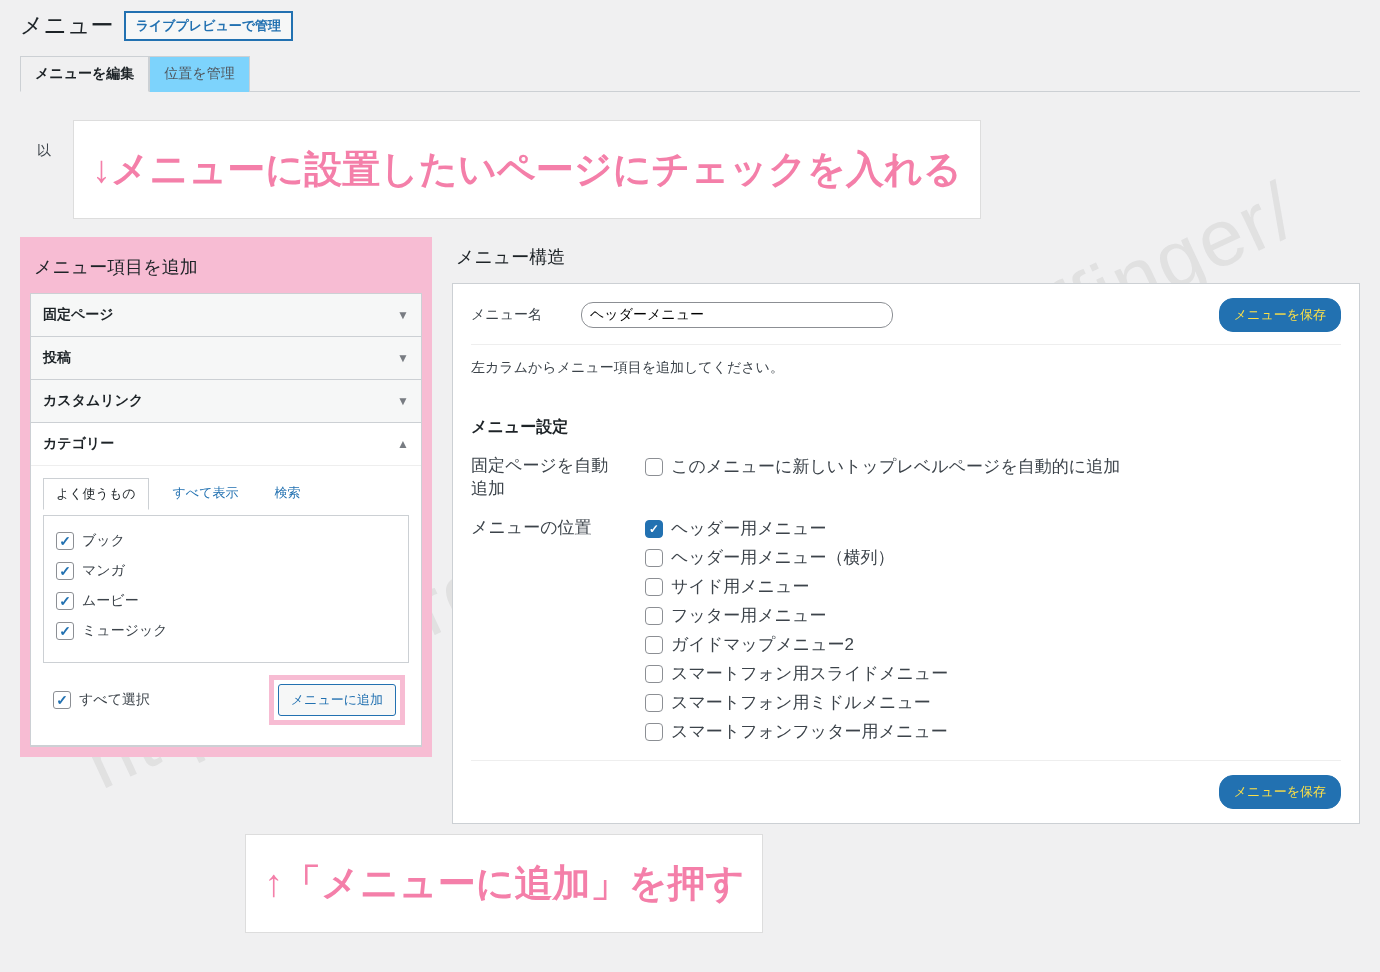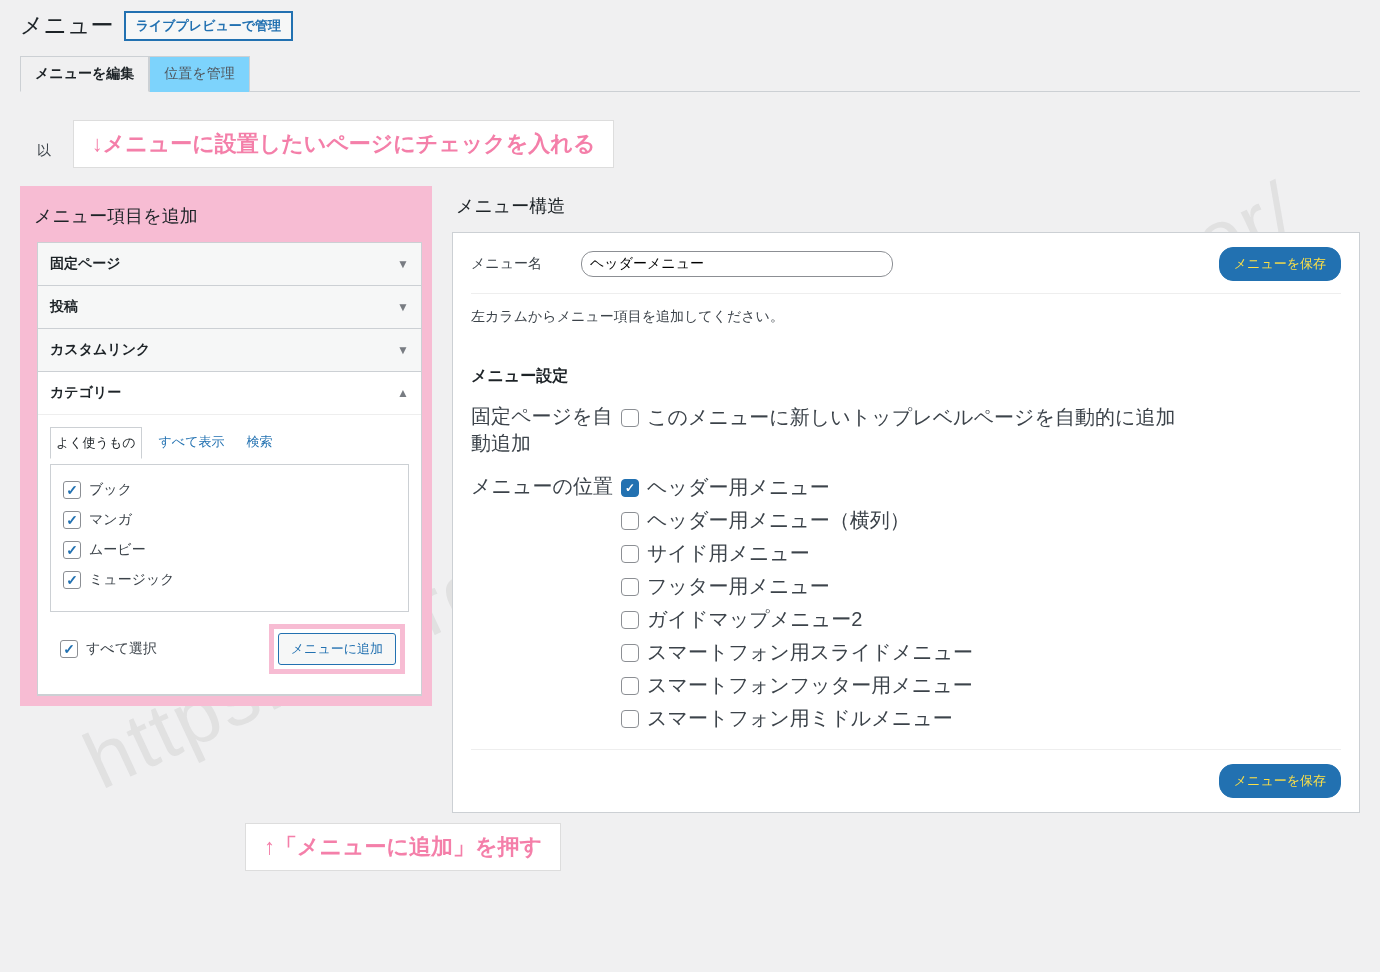--- a/index.html
+++ b/index.html
@@ -65,22 +65,22 @@
 .tab.active {
   background: #f0f0f1;
   border-bottom: 1px solid #f0f0f1;
   color: #1d2327;
   font-weight: 600;
 }
 
 .annotation {
   background: #fff;
   border: 1px solid #ddd;
-  padding: 8px 18px;
-  font-size: 22px;
+  padding: 23px 18px;
+  font-size: 38px;
   font-weight: 700;
   color: #f47fa9;
   text-shadow: -1px -1px 0 #fff, 1px -1px 0 #fff, -1px 1px 0 #fff, 1px 1px 0 #fff;
   display: inline-block;
 }
 .annotation-row1 {
   margin: 28px 0 18px 35px;
 }
 .annotation-row2 {
   margin-top: 10px;
@@ -100,21 +100,20 @@
   border: 8px solid #f7bcd3;
   background: #f7bcd3;
   padding: 2px;
 }
 
 h2 { font-size: 18px; font-weight: 400; color: #1d2327; margin: 8px 0 14px 4px; }
 
 .accordion {
   background: #fff;
   border: 1px solid #ccd0d4;
-  margin-left: 7px;
 }
 .acc-head {
   padding: 12px 12px;
   border-bottom: 1px solid #ccd0d4;
   background: #f6f7f7;
   display: flex;
   justify-content: space-between;
   align-items: center;
   cursor: pointer;
   font-weight: 600;
@@ -129,21 +128,21 @@
   border-bottom: 1px solid #ccd0d4;
 }
 
 .subtabs {
   display: flex;
   gap: 12px;
   margin-bottom: 6px;
   font-size: 13px;
 }
 .subtab {
-  padding: 6px 5px;
+  padding: 6px 12px;
   color: #2271b1;
   cursor: pointer;
 }
 .subtab.active {
   border: 1px solid #ccd0d4;
   border-bottom: 1px solid #fff;
   color: #1d2327;
   margin-bottom: -1px;
 }
 
@@ -234,22 +233,23 @@
   margin-bottom: 14px;
 }
 
 .note { font-size: 14px; color: #3c434a; margin-bottom: 40px; }
 
 h3 { font-size: 16px; font-weight: 600; color: #1d2327; margin: 20px 0 14px 0; }
 
 .setting-row {
   display: flex;
   align-items: flex-start;
+  gap: 24px;
   margin-bottom: 14px;
-  font-size: 20px;
+  font-size: 17px;
 }
 .setting-label { width: 150px; flex-shrink: 0; padding-top: 2px; }
 .setting-options { flex: 1; }
 .opt-row {
   display: flex;
   align-items: center;
   gap: 8px;
   padding: 3px 0;
 }
 .cbx-sm {
@@ -409,25 +409,25 @@
             <div class="opt-row">
               <span class="cbx-sm"></span>
               <span>ガイドマップメニュー2</span>
             </div>
             <div class="opt-row">
               <span class="cbx-sm"></span>
               <span>スマートフォン用スライドメニュー</span>
             </div>
             <div class="opt-row">
               <span class="cbx-sm"></span>
+              <span>スマートフォン用ミドルメニュー</span>
+            </div>
+            <div class="opt-row">
+              <span class="cbx-sm"></span>
               <span>スマートフォンフッター用メニュー</span>
-            </div>
-            <div class="opt-row">
-              <span class="cbx-sm"></span>
-              <span>スマートフォン用ミドルメニュー</span>
             </div>
           </div>
       </div>
 
       <div class="panel-bottom">
         <button class="btn-primary">メニューを保存</button>
       </div>
     </div>
   </div>
 </div>

